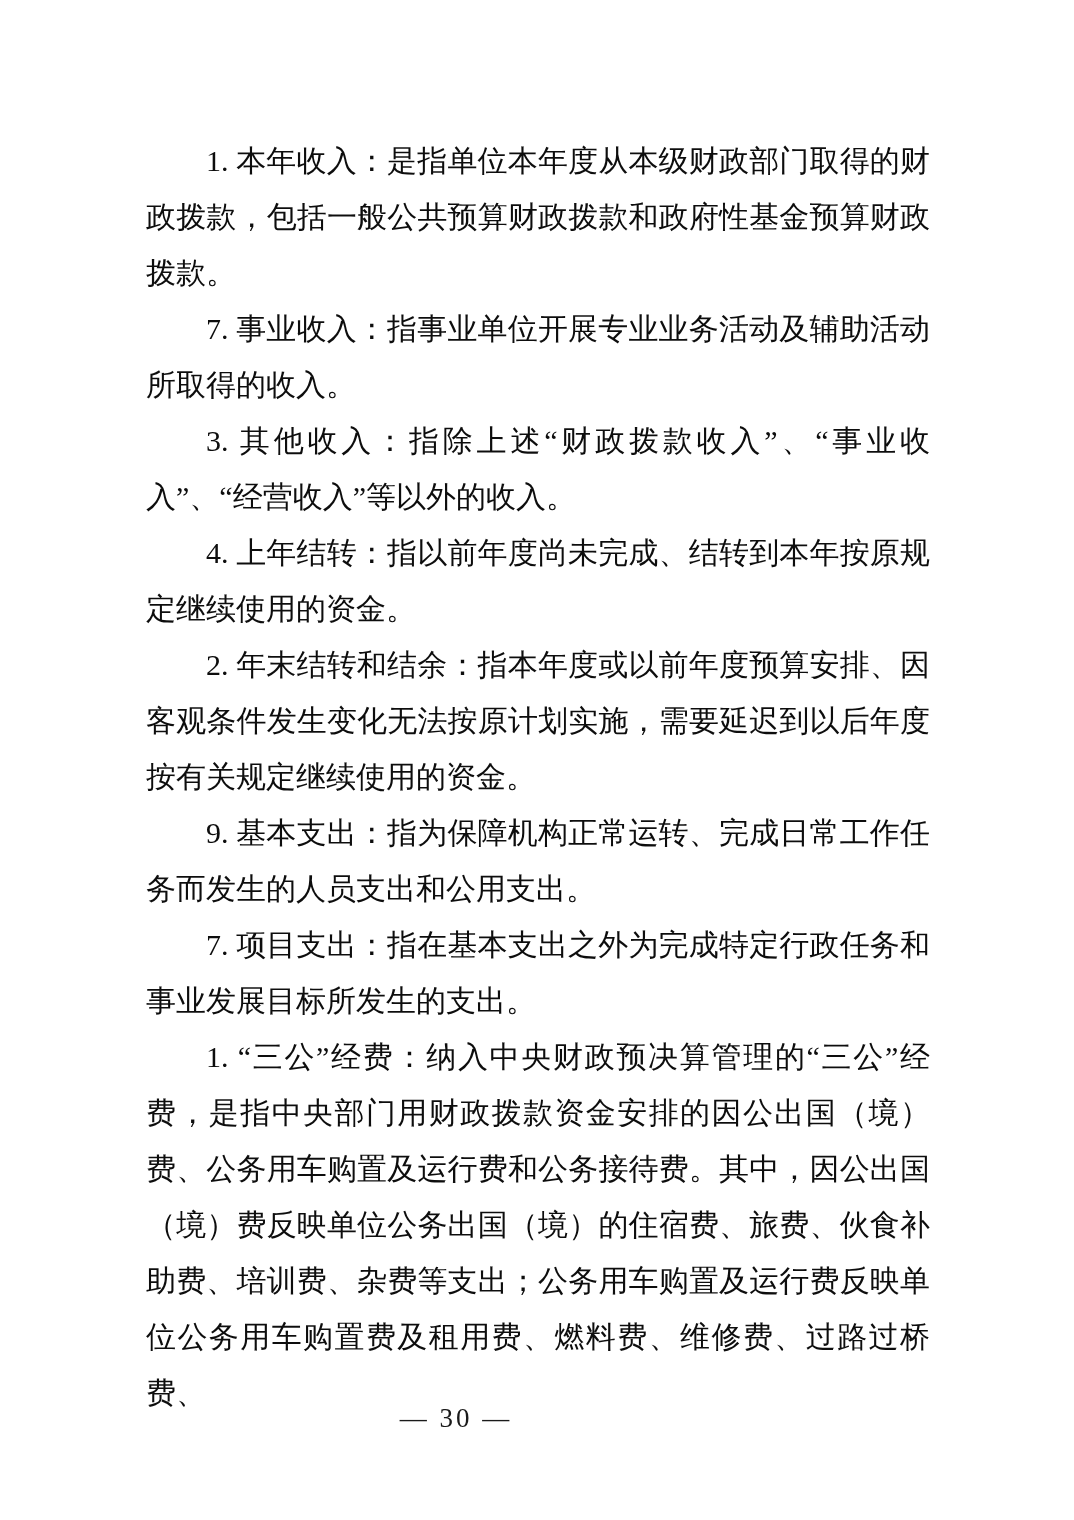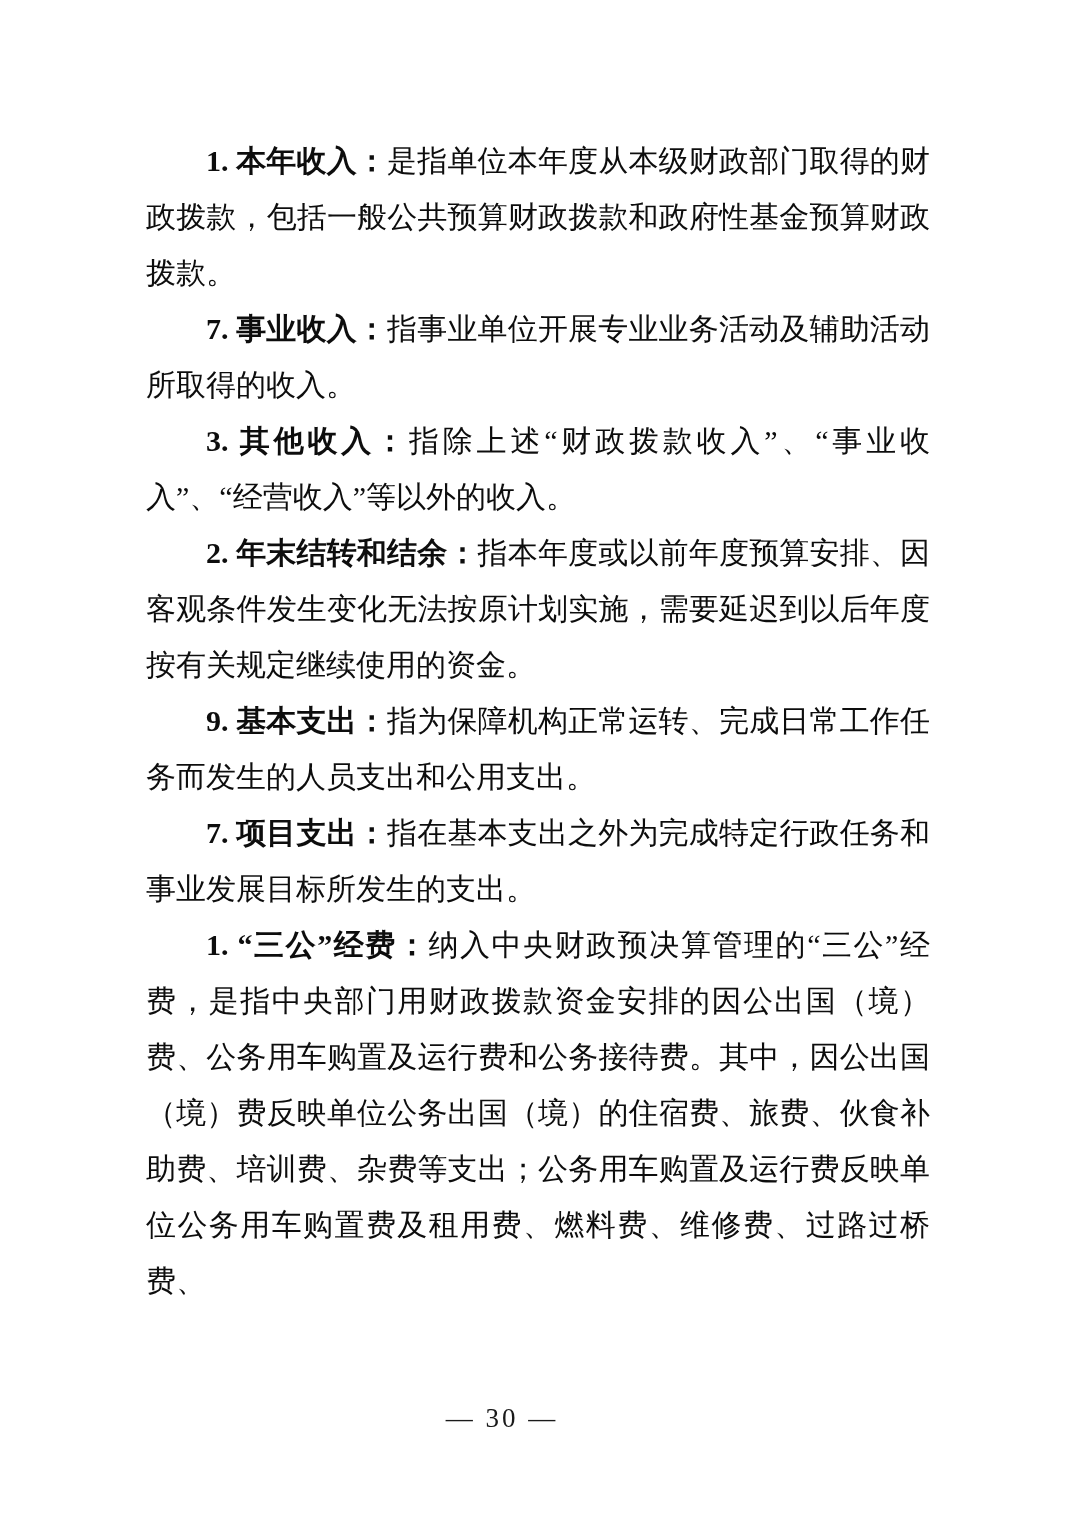--- a/index.html
+++ b/index.html
@@ -27,44 +27,44 @@
     padding: 0;
     font-size: 30px;
     line-height: 56px;
     text-align: justify;
     text-justify: inter-ideograph;
     text-indent: 60px;
     color: #0d0d0d;
     word-break: break-all;
   }
   .para .label {
-    font-weight: 700;
+    font-weight: 400;
     margin-top: 8px;
   }
   .footer {
     position: absolute;
     left: 0;
     width: 912px;
     top: 1398px;
     text-align: center;
     font-size: 27px;
     line-height: 40px;
     color: #1a1a1a;
     letter-spacing: 3px;
-    margin-left: 46px;
   }
 </style>
 </head>
 <body>
 
 <div class="page">
   <main class="content">
       <p class="para"><span class="label">1. 本年收入：</span><span class="body-text">是指单位本年度从本级财政部门取得的财政拨款，包括一般公共预算财政拨款和政府性基金预算财政拨款。</span></p>
       <p class="para"><span class="label">7. 事业收入：</span><span class="body-text">指事业单位开展专业业务活动及辅助活动所取得的收入。</span></p>
       <p class="para"><span class="label">3. 其他收入：</span><span class="body-text">指除上述“财政拨款收入”、“事业收入”、“经营收入”等以外的收入。</span></p>
+      <p class="para"><span class="label">4. 上年结转：</span><span class="body-text">指以前年度尚未完成、结转到本年按原规定继续使用的资金。</span></p>
       <p class="para"><span class="label">2. 年末结转和结余：</span><span class="body-text">指本年度或以前年度预算安排、因客观条件发生变化无法按原计划实施，需要延迟到以后年度按有关规定继续使用的资金。</span></p>
       <p class="para"><span class="label">9. 基本支出：</span><span class="body-text">指为保障机构正常运转、完成日常工作任务而发生的人员支出和公用支出。</span></p>
       <p class="para"><span class="label">7. 项目支出：</span><span class="body-text">指在基本支出之外为完成特定行政任务和事业发展目标所发生的支出。</span></p>
       <p class="para"><span class="label">1. “三公”经费：</span><span class="body-text">纳入中央财政预决算管理的“三公”经费，是指中央部门用财政拨款资金安排的因公出国（境）费、公务用车购置及运行费和公务接待费。其中，因公出国（境）费反映单位公务出国（境）的住宿费、旅费、伙食补助费、培训费、杂费等支出；公务用车购置及运行费反映单位公务用车购置费及租用费、燃料费、维修费、过路过桥费、</span></p>
     </main>
   <div class="footer">
     <span>— 30 —</span>
   </div>
 </div>
 

